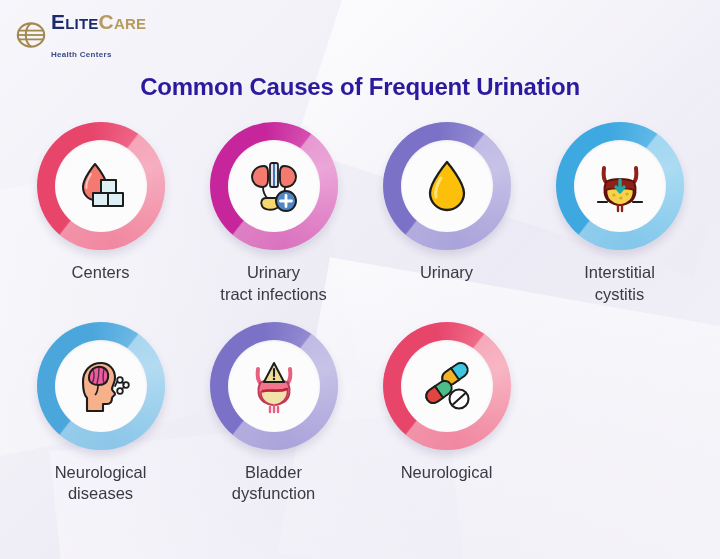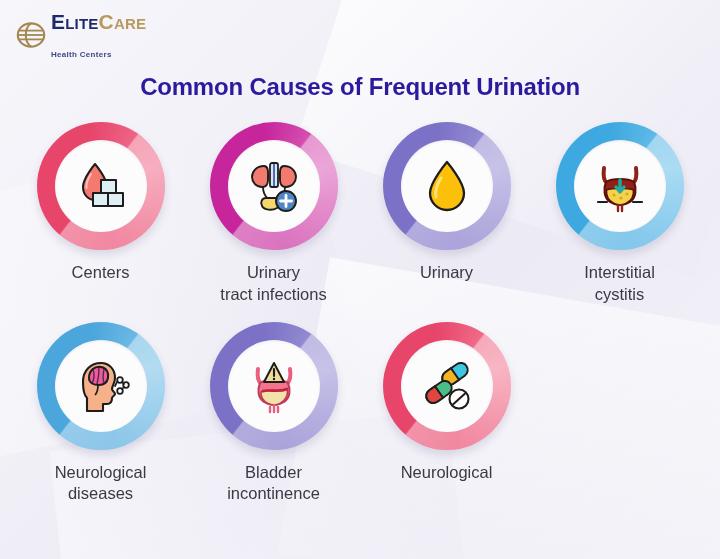--- a/index.html
+++ b/index.html
@@ -287,21 +287,21 @@
             <path d="M19 35 C26 33 34 37 43 33" stroke="#c4233f" stroke-width="2.6" fill="none" stroke-linecap="round"></path>
             <path d="M30 49 V56 M26 51 V56 M34 51 V56" stroke="#e8607f" stroke-width="2.4" stroke-linecap="round"></path>
             <path d="M30 7 L40 26 L20 26 Z" fill="#f0dc9a" stroke="#1d1d1d" stroke-width="2" stroke-linejoin="round"></path>
             <path d="M30 13 V20" stroke="#1d1d1d" stroke-width="2.1" stroke-linecap="round"></path>
             <circle cx="30" cy="23" r="1.2" fill="#1d1d1d"></circle>
           </svg>
         </div>
       </div>
       <div class="label">
         <span class="ln">Bladder</span>
-        <span class="ln">incontinence</span>
+        <span class="ln">dysfunction</span>
       </div>
     </div>
 
 
     <div class="cell">
       <div class="badge" style="background: conic-gradient(from 200deg, rgb(232, 69, 107) 0deg, rgb(232, 69, 107) 150deg, rgb(244, 137, 159) 230deg, rgb(232, 69, 107) 330deg, rgb(232, 69, 107) 360deg);">
         <div class="badge-inner">
           <svg width="60" height="60" viewBox="0 0 60 60">
             <g transform="rotate(-35 38 18)">
               <rect x="24" y="11" width="28" height="14" rx="7" fill="#3fc6e0" stroke="#1d1d1d" stroke-width="2"></rect>

